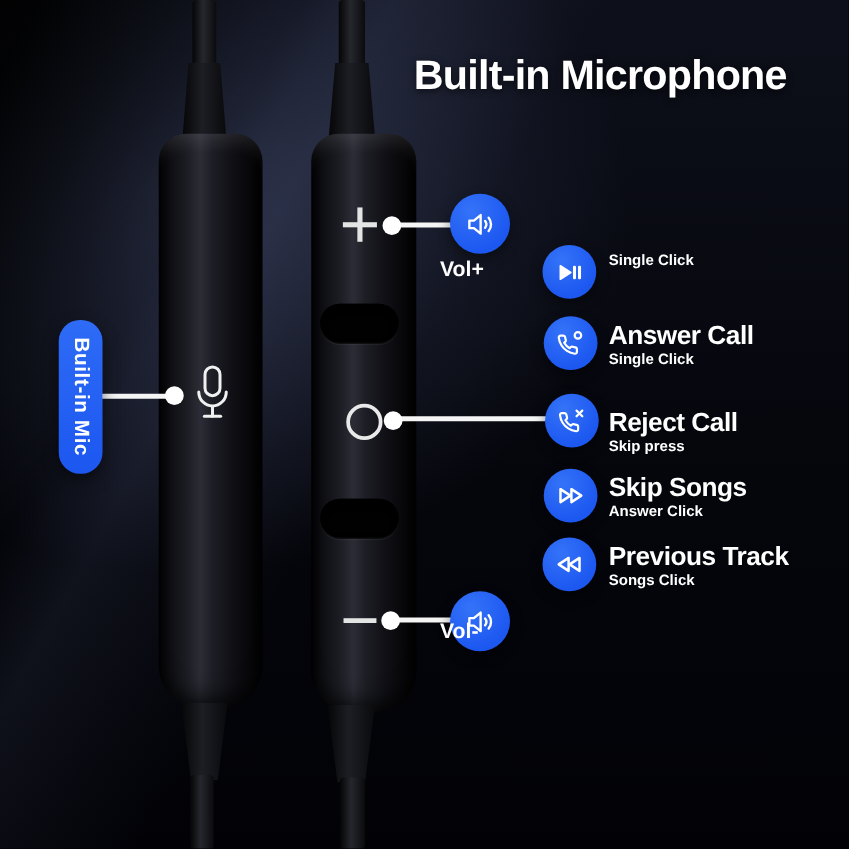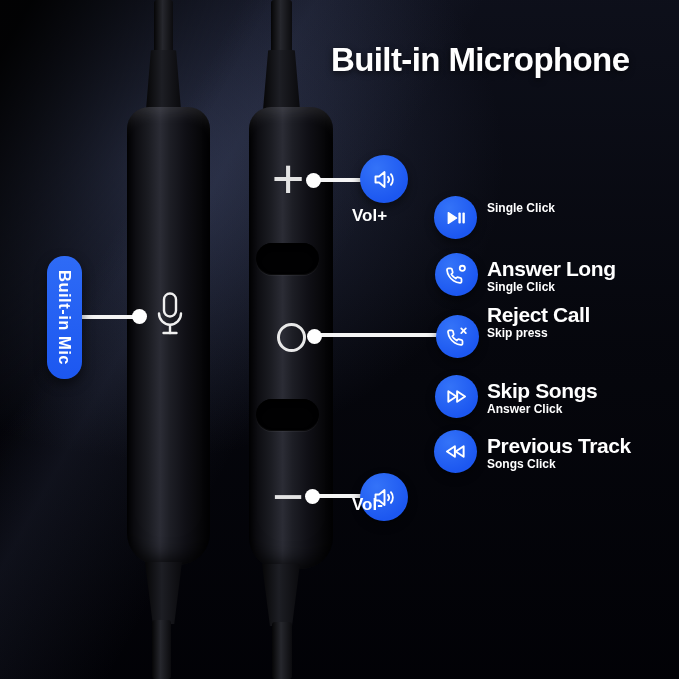--- a/index.html
+++ b/index.html
@@ -147,38 +147,38 @@
     <svg width="25" height="25" viewBox="0 0 24 24">
       <g fill="none" stroke="#fff" stroke-linecap="round" stroke-linejoin="round">
         <g transform="translate(1.4,4.8) scale(0.70)" stroke-width="2.4">
           <path d="M22 16.92v3a2 2 0 0 1-2.18 2 19.79 19.79 0 0 1-8.63-3.07 19.5 19.5 0 0 1-6-6 19.79 19.79 0 0 1-3.07-8.67A2 2 0 0 1 4.11 2h3a2 2 0 0 1 2 1.72 12.84 12.84 0 0 0 .7 2.81 2 2 0 0 1-.45 2.11L8.09 9.91a16 16 0 0 0 6 6l1.27-1.27a2 2 0 0 1 2.11-.45 12.84 12.84 0 0 0 2.81.7A2 2 0 0 1 22 16.92z"></path>
         </g>
         <circle cx="17.6" cy="6.1" r="2.5" stroke-width="1.7"></circle>
       </g>
     </svg>
   </div>
   <div class="feature-text" style="top:258px">
-    <div class="feature-name">Answer Long</div>
+    <div class="feature-name">Answer Call</div>
     <div class="feature-action">Single Click</div>
   </div>
 
   <div class="abs blue-circle feature-icon" style="left:436px;top:315px">
     <svg width="25" height="25" viewBox="0 0 24 24">
       <g fill="none" stroke="#fff" stroke-linecap="round" stroke-linejoin="round">
         <g transform="translate(1.4,4.8) scale(0.70)" stroke-width="2.4">
           <path d="M22 16.92v3a2 2 0 0 1-2.18 2 19.79 19.79 0 0 1-8.63-3.07 19.5 19.5 0 0 1-6-6 19.79 19.79 0 0 1-3.07-8.67A2 2 0 0 1 4.11 2h3a2 2 0 0 1 2 1.72 12.84 12.84 0 0 0 .7 2.81 2 2 0 0 1-.45 2.11L8.09 9.91a16 16 0 0 0 6 6l1.27-1.27a2 2 0 0 1 2.11-.45 12.84 12.84 0 0 0 2.81.7A2 2 0 0 1 22 16.92z"></path>
         </g>
         <g stroke-width="1.7">
           <path d="M15.6 4.3l4.4 4.4"></path>
           <path d="M20 4.3l-4.4 4.4"></path>
         </g>
       </g>
     </svg>
   </div>
-  <div class="feature-text" style="top:304px">
+  <div class="feature-text" style="top:328px">
     <div class="feature-name">Reject Call</div>
     <div class="feature-action">Skip press</div>
   </div>
 
   <div class="abs blue-circle feature-icon" style="left:435px;top:375px">
     <svg width="25" height="25" viewBox="0 0 24 24">
       <g fill="none" stroke="#fff" stroke-width="1.9" stroke-linejoin="round">
         <path d="M4.2 7l7.6 5-7.6 5z"></path>
         <path d="M12.6 7l7.6 5-7.6 5z"></path>
       </g>

